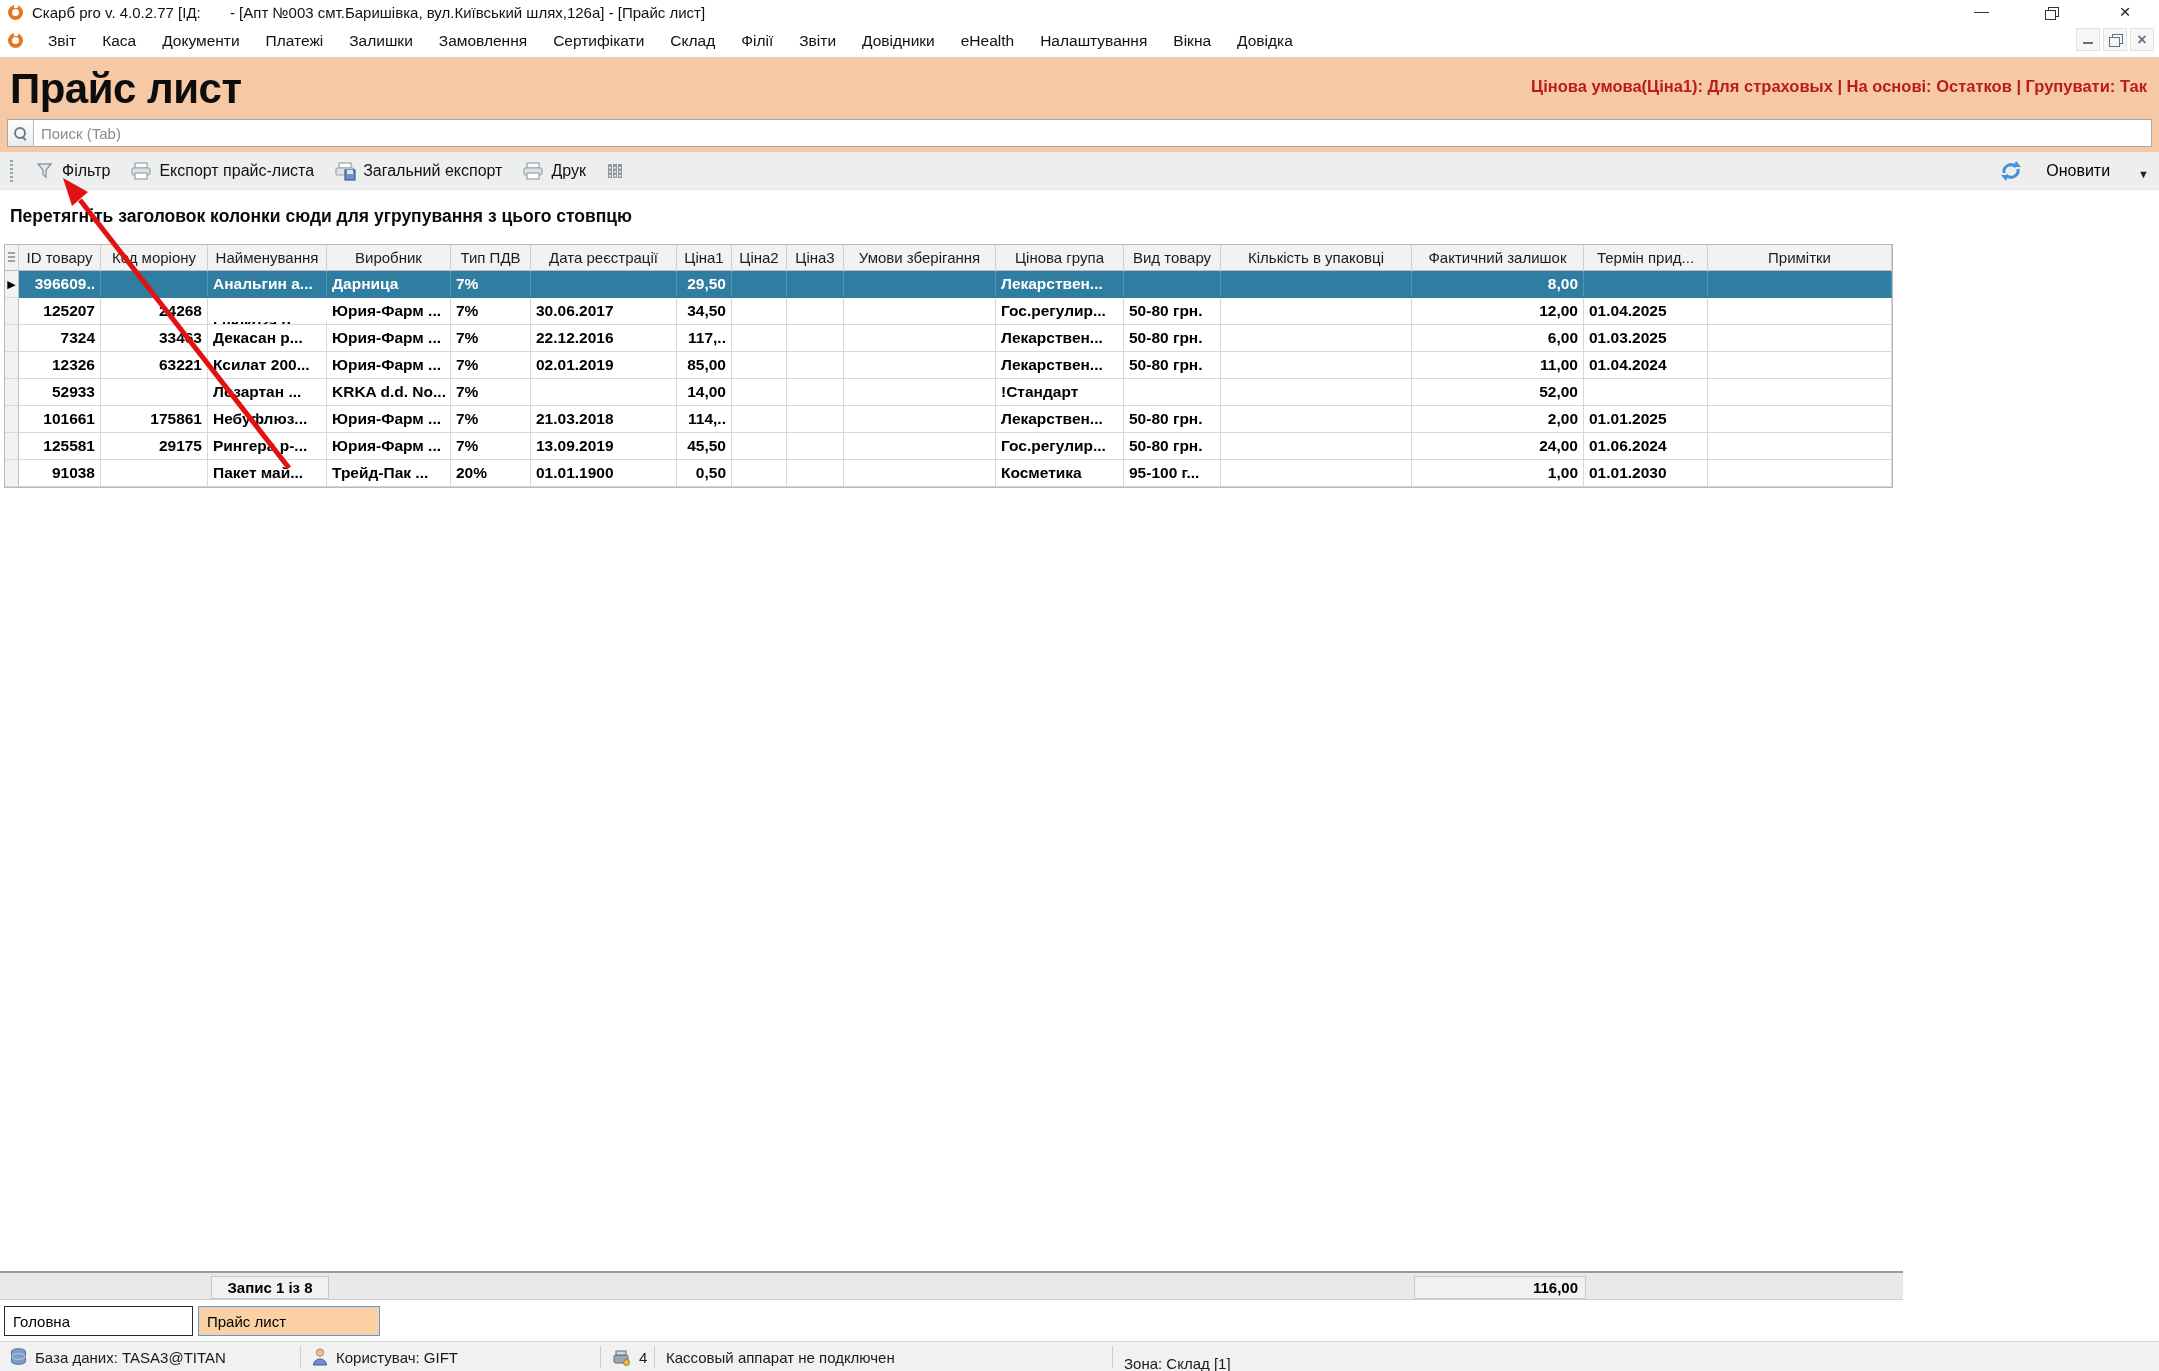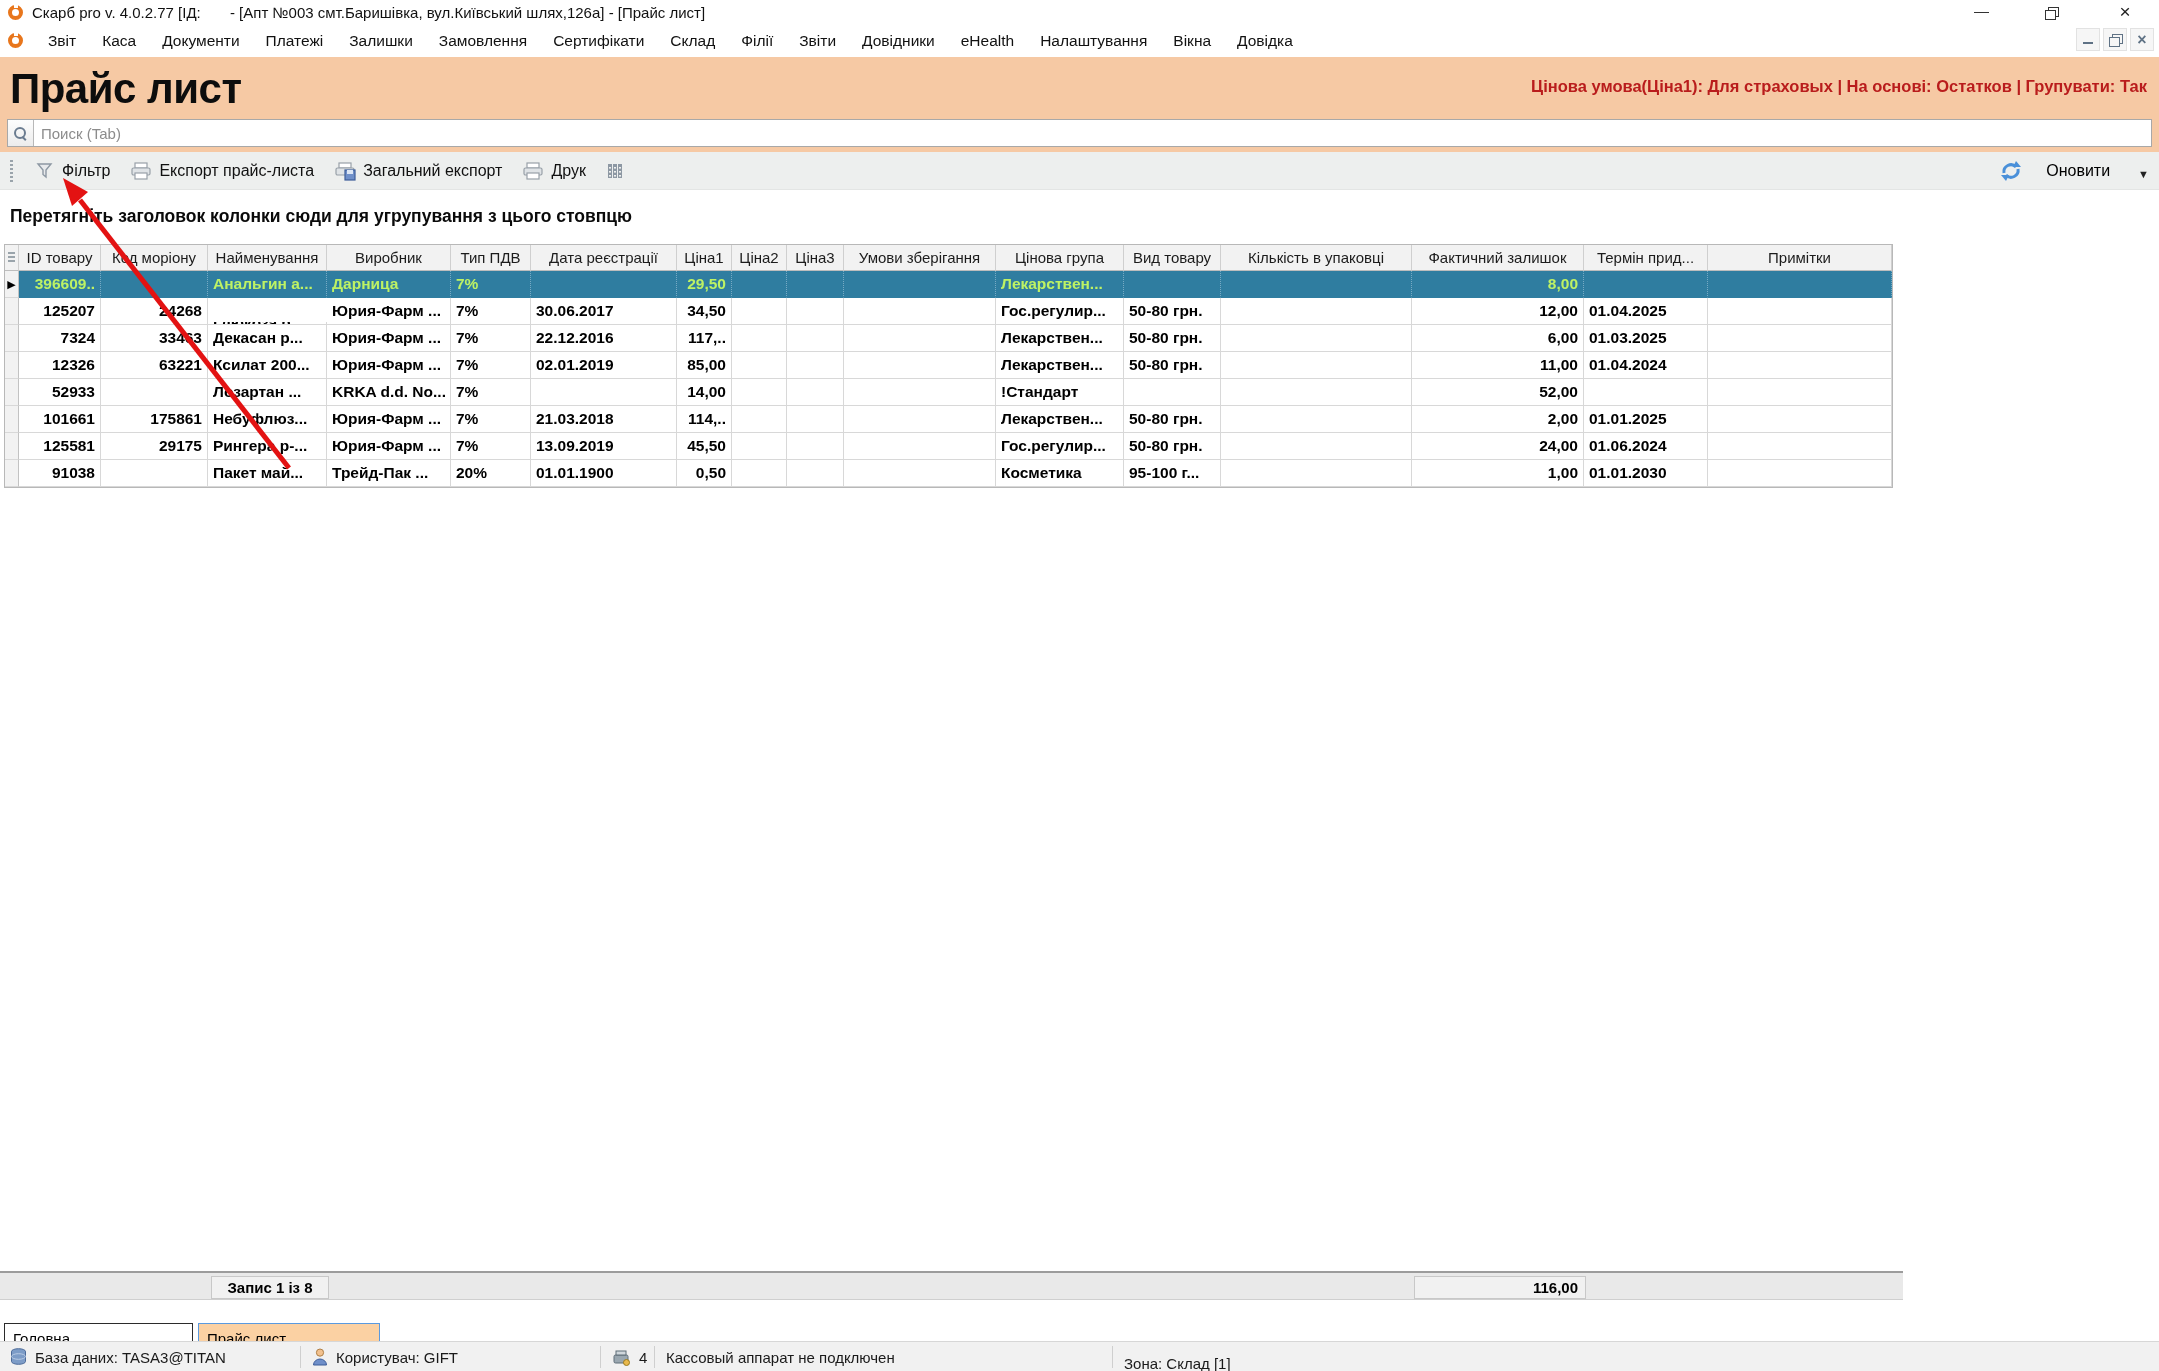--- a/index.html
+++ b/index.html
@@ -57,32 +57,32 @@
   #grid { position:absolute; left:4px; top:244px; border:1px solid #b8b8b8; background:#fff; }
   .ghead { display:flex; height:26px; background:#f2f2f2; }
   .ghcell { border-right:1px solid #cfcfcf; border-bottom:1px solid #bdbdbd; font-size:15px; color:#1c1c1c; display:flex; align-items:center; justify-content:center; white-space:nowrap; overflow:hidden; }
   .ghcell.gutter { width:14px; justify-content:center; }
   .hgrip { width:7px; height:12px; background:repeating-linear-gradient(#9aa4ab 0 2px, transparent 2px 4px); }
   .grow { display:flex; height:27px; background:#fff; }
   .gcell { border-right:1px solid #d8d8d8; border-bottom:1px solid #d8d8d8; font-size:15.5px; font-weight:bold; color:#000; display:flex; align-items:center; white-space:nowrap; overflow:hidden; }
   .gcell.gutter { width:14px; background:#f2f2f2; border-right:1px solid #c2c2c2; justify-content:center; }
   .gcell.ar { justify-content:flex-end; padding-right:5px; }
   .gcell.al { justify-content:flex-start; padding-left:5px; }
-  .grow.sel .gcell:not(.gutter) { background:#2f7da0; color:#bef264; border-right:1px dotted #77aac4; border-bottom:1px solid #2f7da0; }
+  .grow.sel .gcell:not(.gutter) { background:#2f7da0; color:#ffffff; border-right:1px dotted #77aac4; border-bottom:1px solid #2f7da0; }
   .mark { font-size:11px; color:#000; }
 
   
   .gfooter { position:absolute; left:0; top:1271px; width:1903px; height:29px; background:#e9e9e9; border-top:2px solid #9c9c9c; border-bottom:1px solid #cfcfcf; }
   .fbox { position:absolute; top:3px; height:23px; background:#f1f1f1; border:1px solid #c8c8c8; font-size:15px; font-weight:bold; display:flex; align-items:center; }
   .fbox.rec { left:211px; width:118px; justify-content:center; }
   .fbox.total { left:1414px; width:172px; justify-content:flex-end; padding-right:7px; }
 
   
   .tabs { position:absolute; left:0; top:1305px; width:2159px; height:32px; }
-  .tab { position:absolute; top:1px; height:30px; font-size:15px; display:flex; align-items:center; padding-left:8px;margin-top:17px; }
+  .tab { position:absolute; top:1px; height:30px; font-size:15px; display:flex; align-items:center; padding-left:8px; }
   .tab-home { left:4px; width:189px; background:#fff; border:1.6px solid #2b2b2b; }
   .tab-active { left:198px; width:182px; background:#fbd1a3; border:1.6px solid #5a9ae0; }
 
   
   .statusbar { position:absolute; left:0; top:1341px; width:2159px; height:30px; background:#f1f1f1; border-top:1px solid #d7d7d7; font-size:15px; color:#1a1a1a; }
   .sb-item { position:absolute; top:0; height:30px; display:flex; align-items:center; gap:8px; }
   .sb-sep { position:absolute; top:4px; width:1px; height:22px; background:#cfcfcf; }
 
   svg { display:block; }
   .arrow-layer { position:absolute; left:0; top:0; width:2159px; height:1371px; pointer-events:none; z-index:50; }

